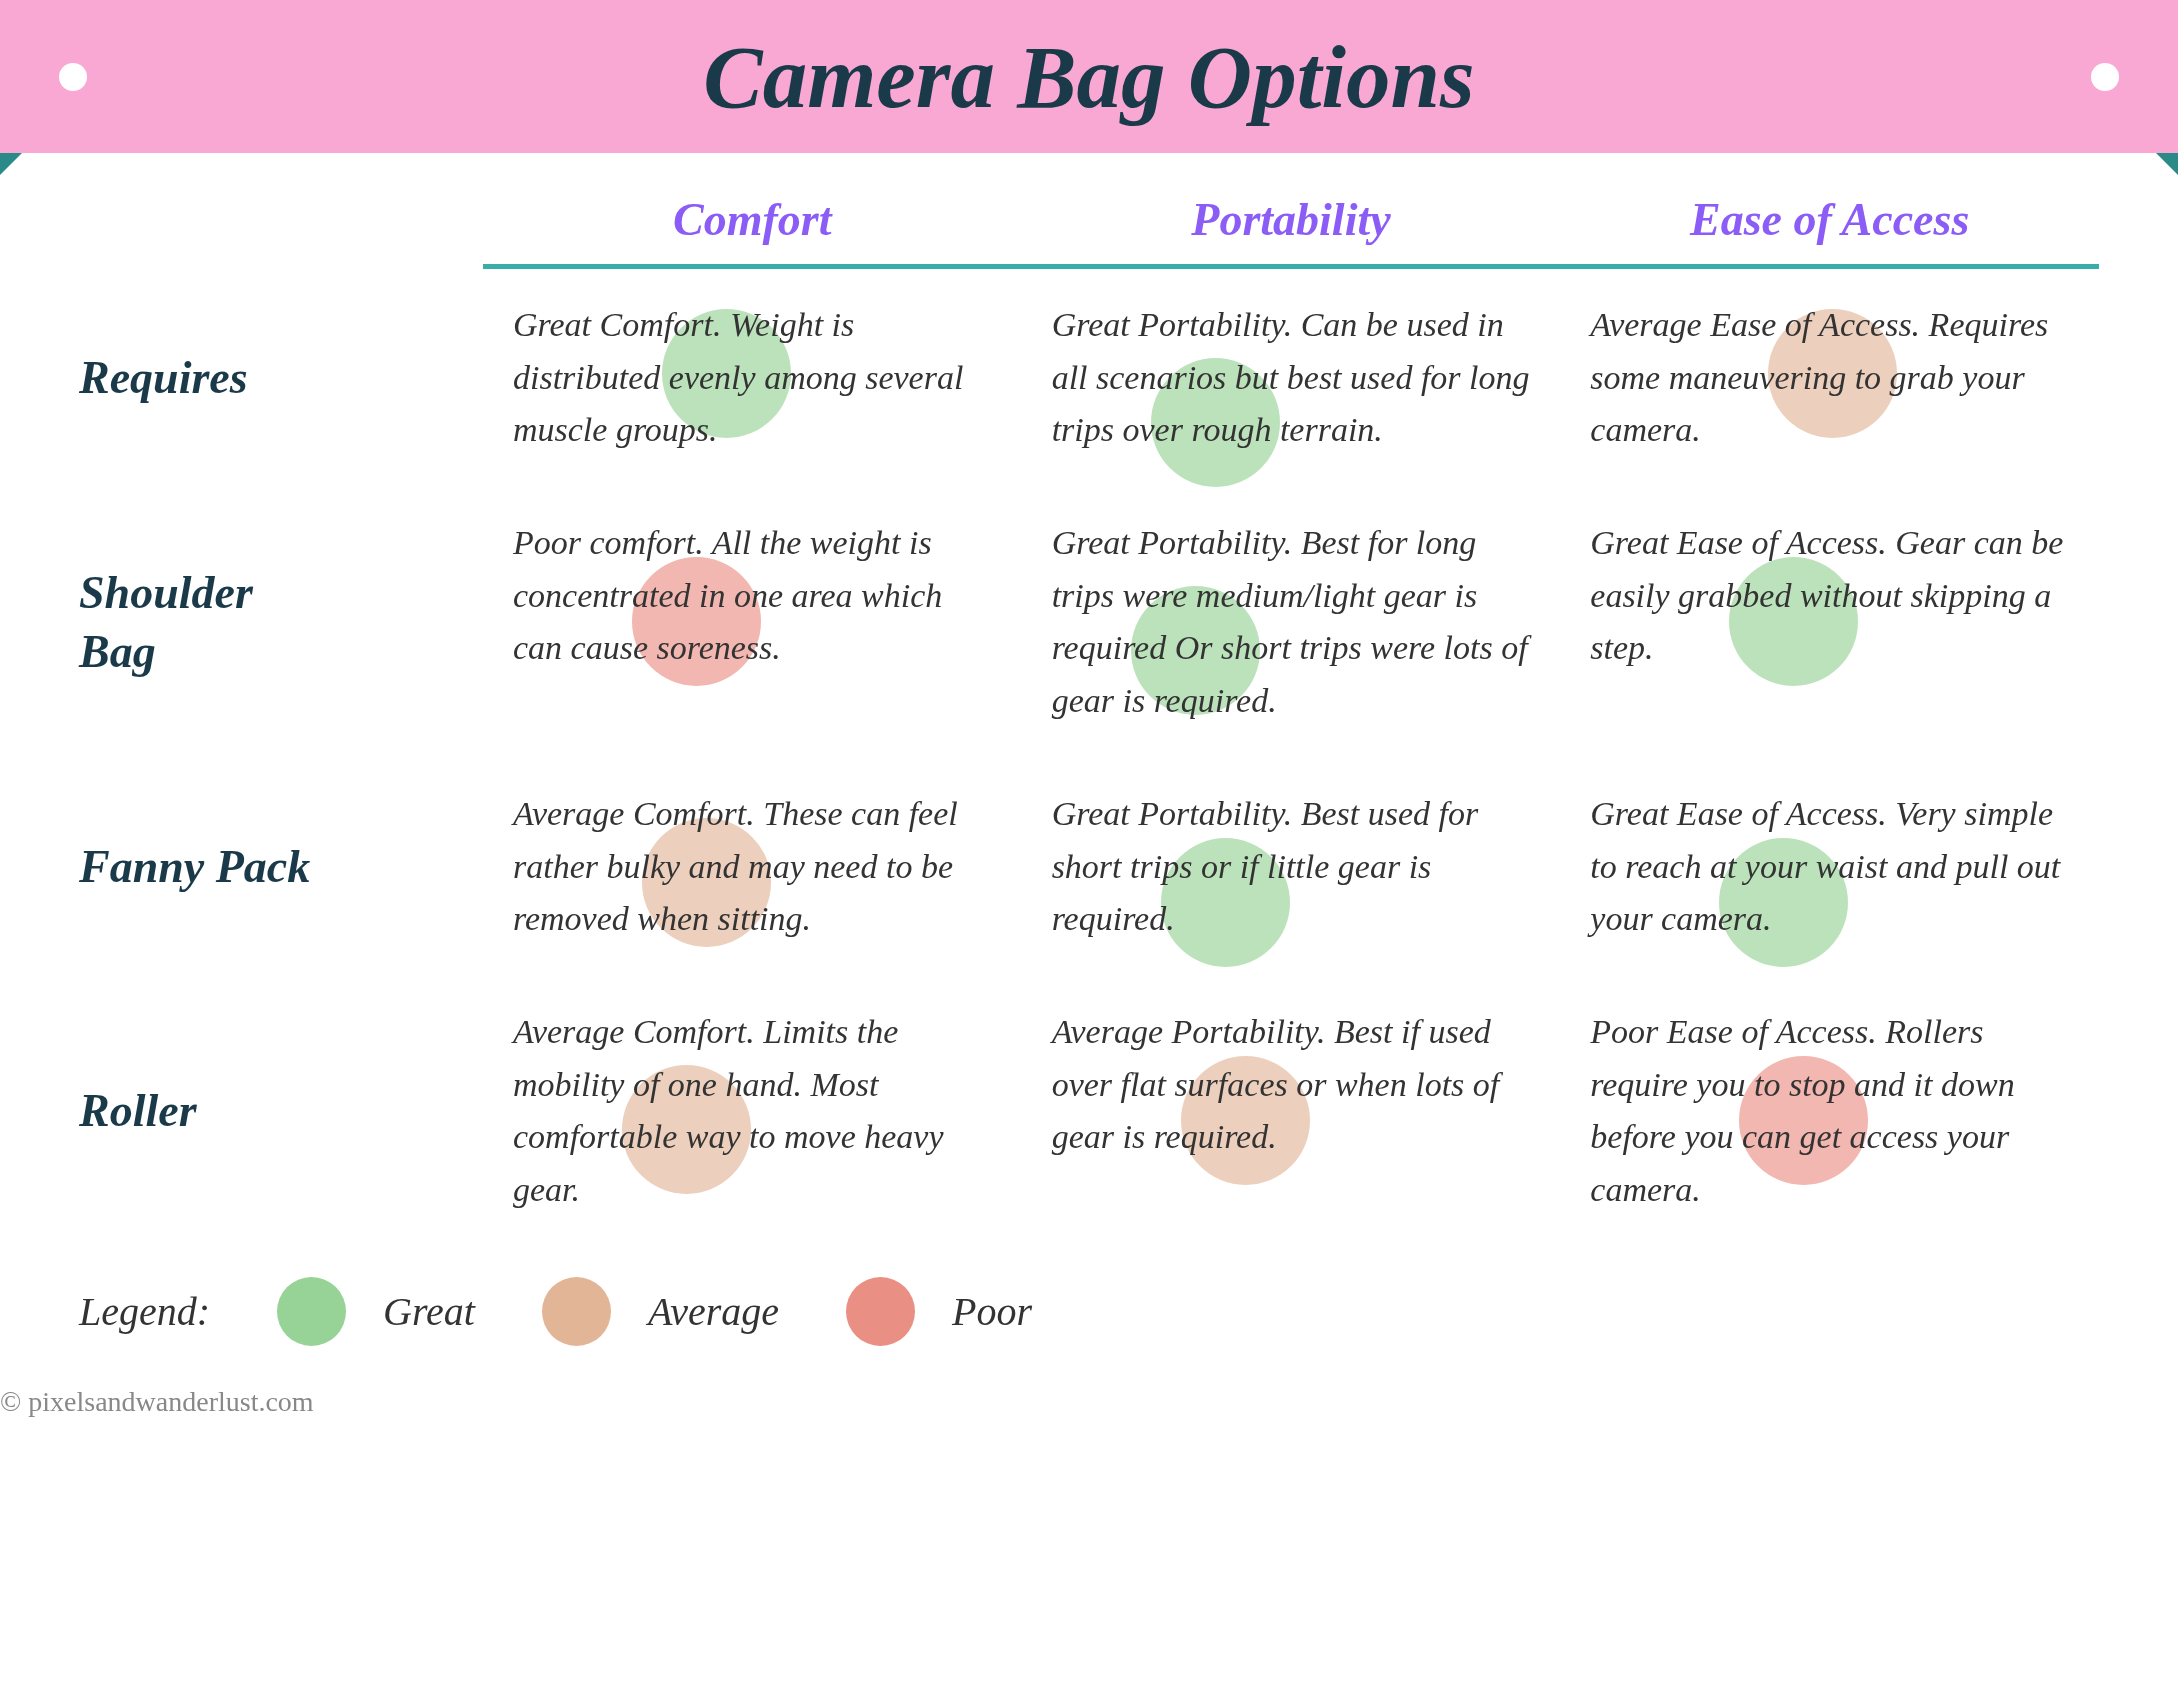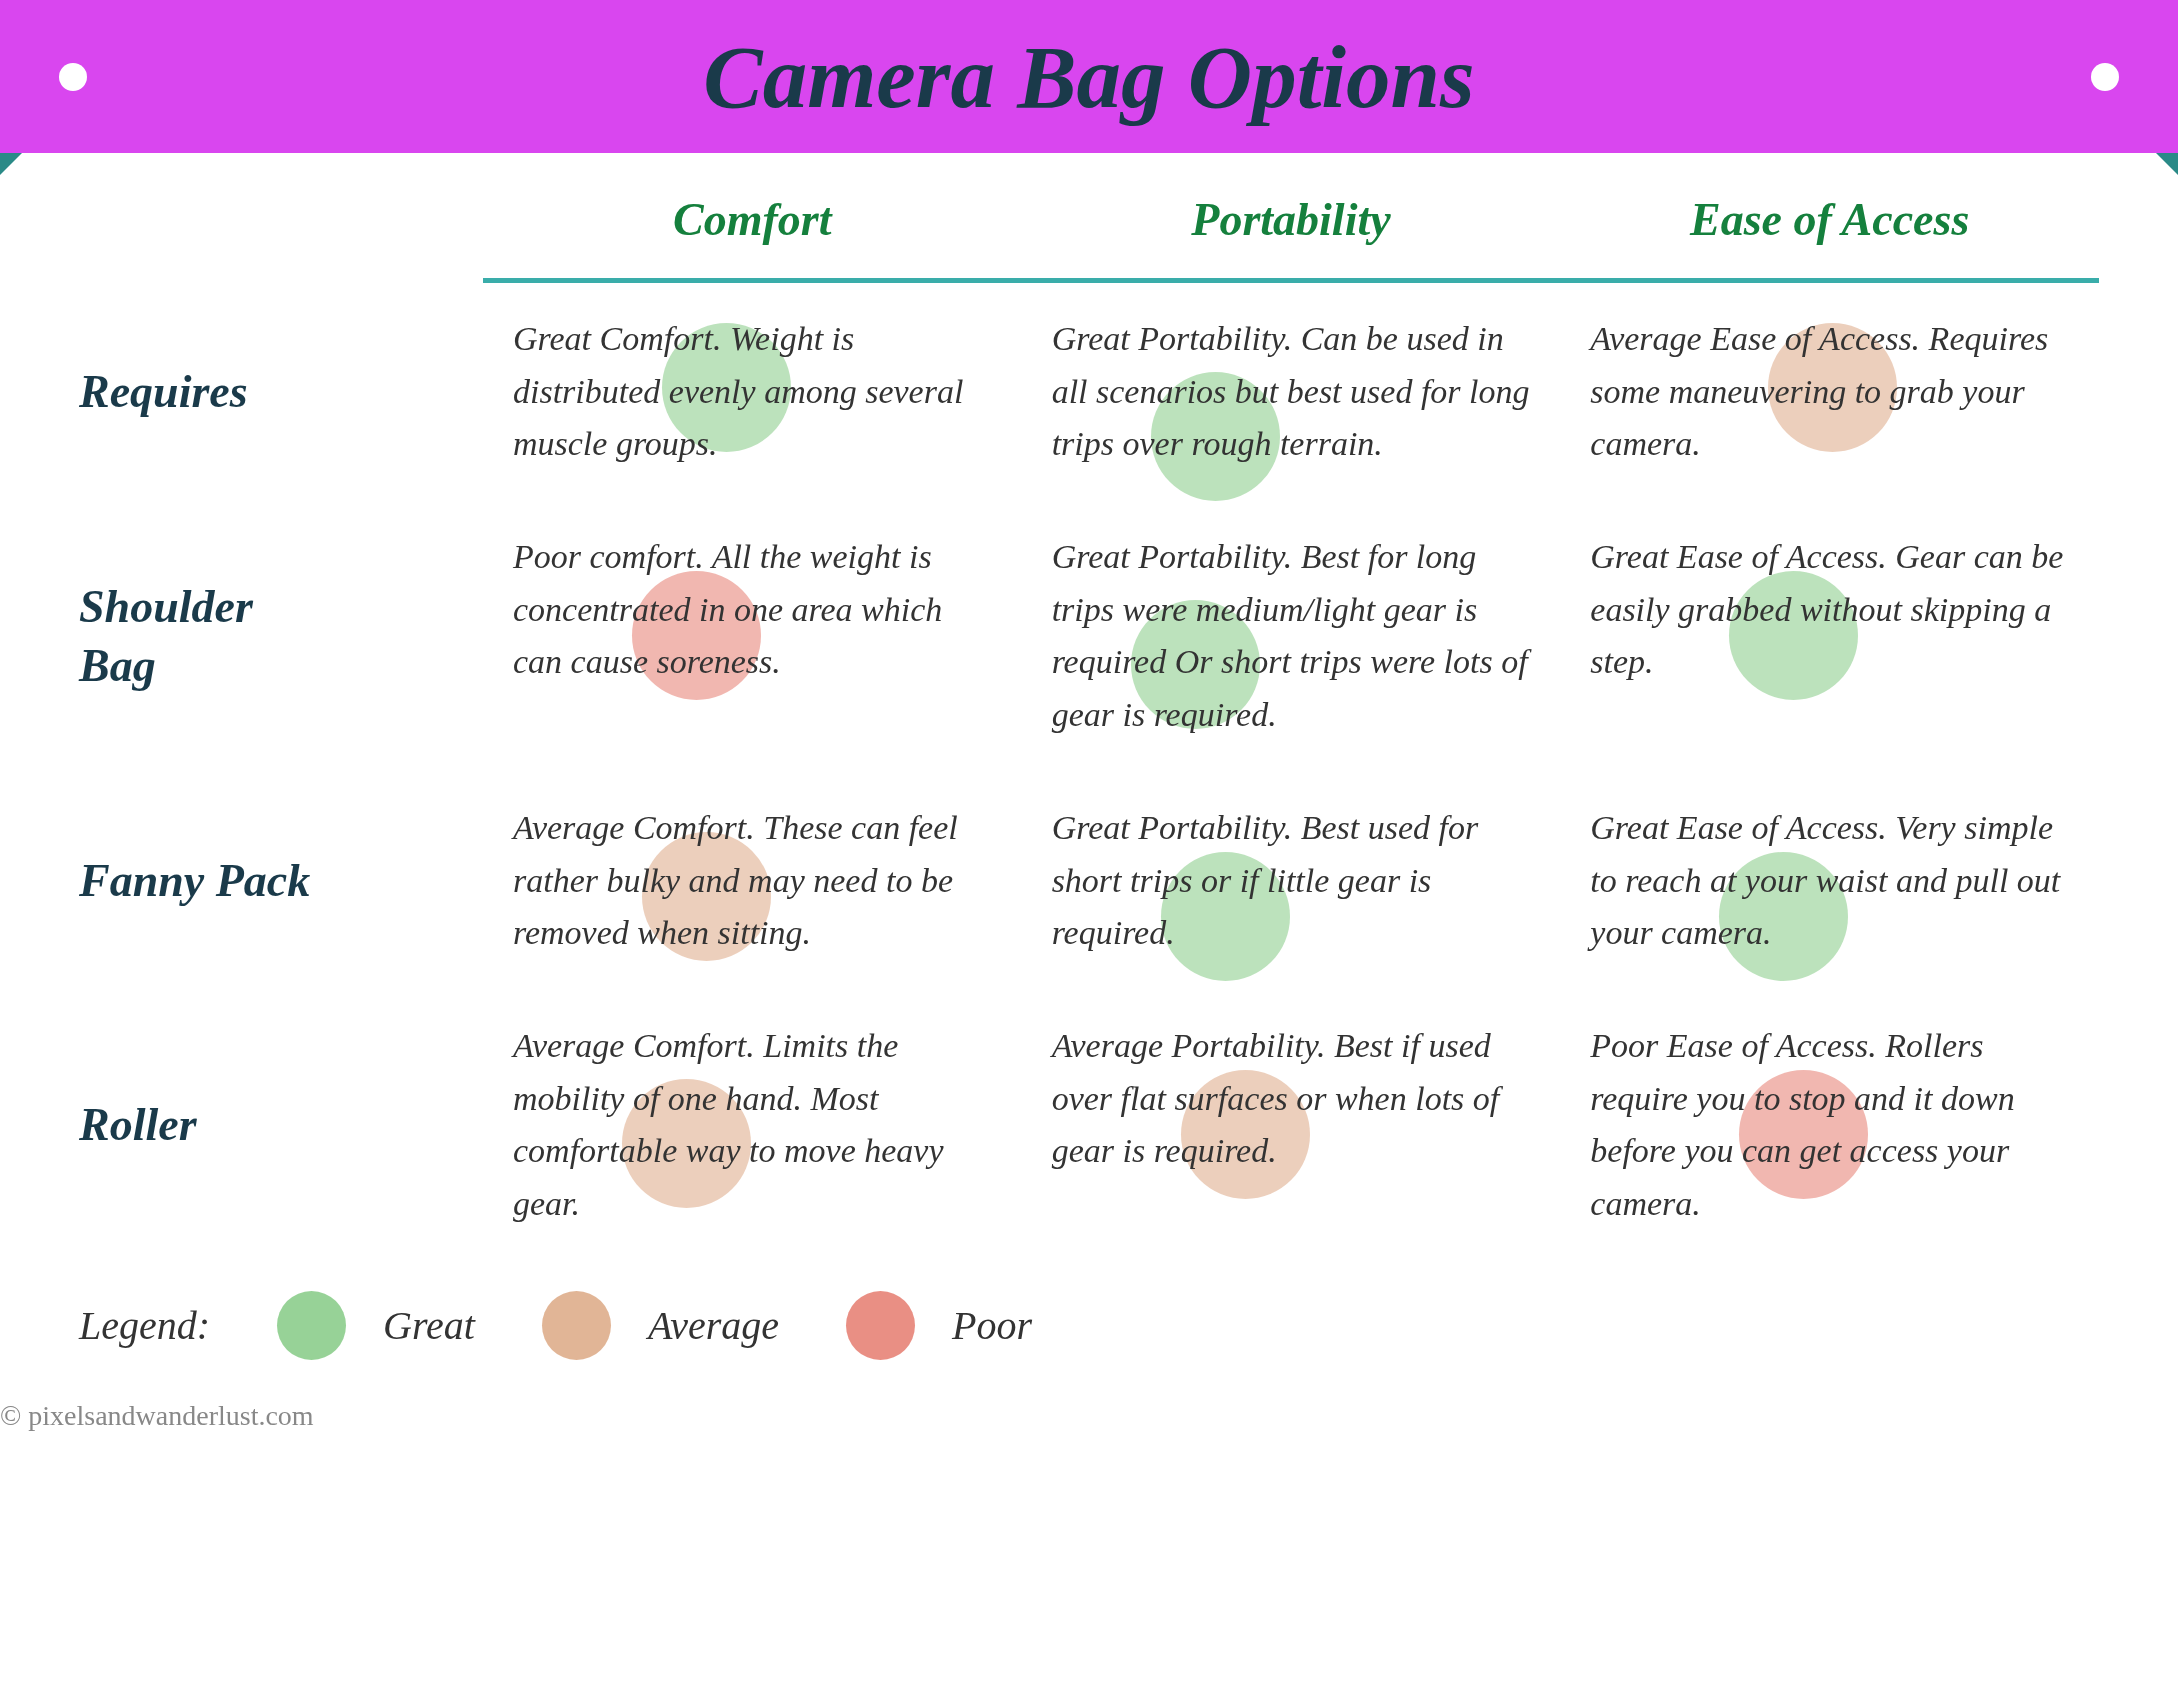--- a/index.html
+++ b/index.html
@@ -10,21 +10,21 @@
       min-height: 1683px;
       display: flex;
       flex-direction: column;
       align-items: center;
     }
 
     
     .banner-wrapper {
       width: 100%;
       position: relative;
-      background: #d946ef;
+      background: #f9a8d4;
       padding: 0;
       height: 153px;
       display: flex;
       align-items: center;
       justify-content: center;
     }
     .banner-left-tab, .banner-right-tab {
       position: absolute;
       bottom: -22px;
       width: 0;
@@ -70,23 +70,23 @@
     .grid-table {
       width: 100%;
       border-collapse: collapse;
     }
 
     
     .col-header {
       font-size: 46px;
       font-style: italic;
       font-weight: 700;
-      color: #15803d;
+      color: #8b5cf6;
       text-align: center;
-      padding-bottom: 32px;
+      padding-bottom: 18px;
       vertical-align: bottom;
     }
     .col-header-empty {
       width: 18%;
     }
     .col-header-comfort { width: 24%; }
     .col-header-portability { width: 24%; }
     .col-header-access { width: 24%; }
 
     .header-underline {

